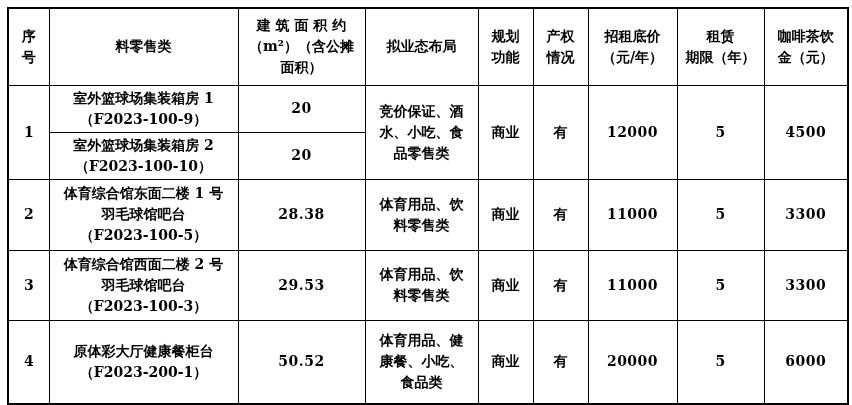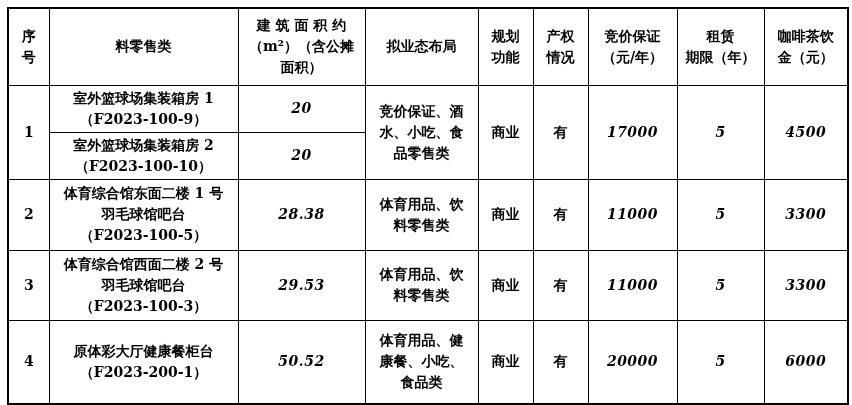--- a/index.html
+++ b/index.html
@@ -40,21 +40,21 @@
     font-weight: bold;
     overflow: hidden;
   }
   table.doc-table th { font-weight: bold; }
   tr.row-header  { height: 77px; }
   tr.row-1a      { height: 44px; }
   tr.row-1b      { height: 45px; }
   tr.row-2       { height: 71px; }
   tr.row-3       { height: 70px; }
   tr.row-4       { height: 84px; }
-  td.num { letter-spacing: 0.5px; font-style: italic; }
+  td.num { letter-spacing: 0.5px; }
 </style>
 </head>
 <body>
 
 <div class="page">
   <table class="doc-table">
     <colgroup>
       <col style="width:41px">
       <col style="width:189px">
       <col style="width:127px">
@@ -72,39 +72,39 @@
 号</th>
       <th>料零售类</th>
       <th>建 筑 面 积 约
 （m²）（含公摊
 面积）</th>
       <th>拟业态布局</th>
       <th>规划
 功能</th>
       <th>产权
 情况</th>
-      <th>竞价保证
+      <th>招租底价
 （元/年）</th>
       <th>租赁
 期限（年）</th>
       <th>咖啡茶饮
 金（元）</th>
     </tr>
 
     <tr class="row-1a">
       <td rowspan="2">1</td>
       <td>室外篮球场集装箱房 1
 （F2023-100-9）</td>
       <td class="num">20</td>
       <td rowspan="2">竞价保证、酒
 水、小吃、食
 品零售类</td>
       <td rowspan="2">商业</td>
       <td rowspan="2">有</td>
-      <td rowspan="2" class="num">17000</td>
+      <td rowspan="2" class="num">12000</td>
       <td rowspan="2" class="num">5</td>
       <td rowspan="2" class="num">4500</td>
     </tr>
 
     <tr class="row-1b">
       <td>室外篮球场集装箱房 2
 （F2023-100-10）</td>
       <td class="num">20</td>
     </tr>
 

